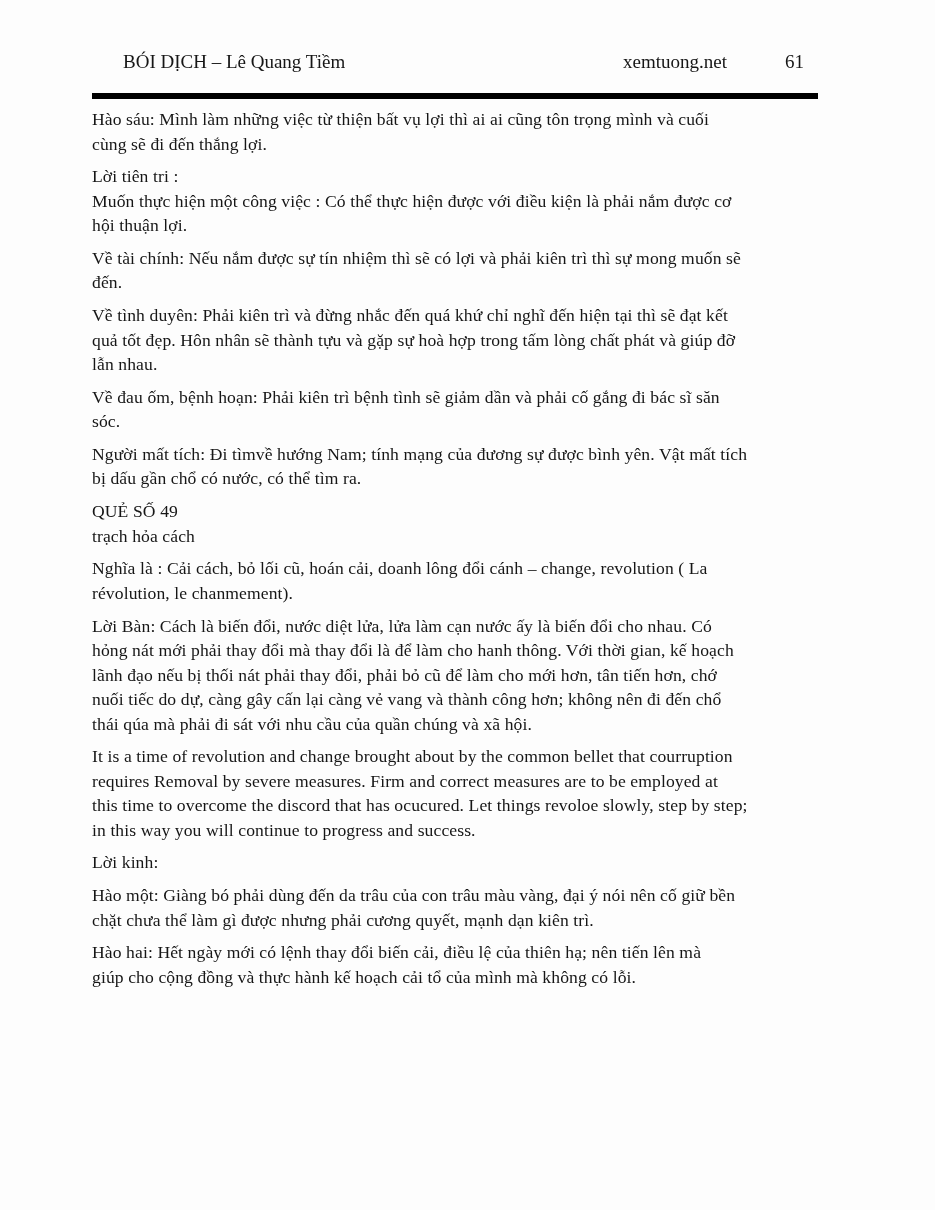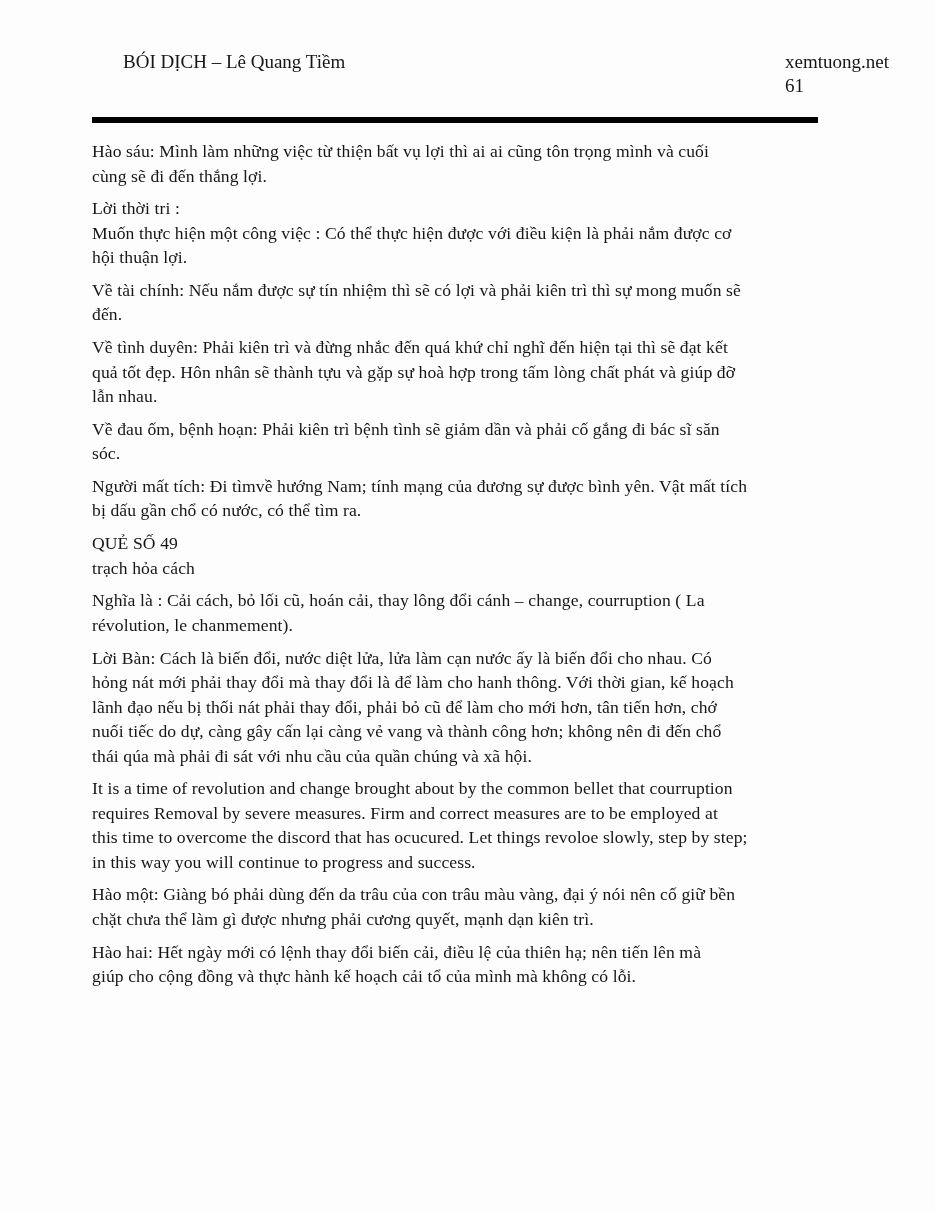--- a/index.html
+++ b/index.html
@@ -32,45 +32,44 @@
     font-size: 19px;
     line-height: 24px;
     white-space: nowrap;
   }
   .header-left {
     padding-left: 31px;
   }
   .header-right {
     display: flex;
     align-items: baseline;
-    flex-direction: column;
   }
   .site-name { }
   .page-number {
-    margin-left: 92px;
+    margin-left: 58px;
     margin-right: 14px;
   }
   .header-rule {
     height: 6px;
     background: #000000;
     border: none;
     margin: 19px 0 0 0;
   }
   main.page-body {
     margin-top: 7px;
   }
   main.page-body p {
     font-size: 17.6px;
     line-height: 24.5px;
     margin: 8.2px 0;
     white-space: pre-line;
     letter-spacing: 0.1px;
   }
   main.page-body p:first-child {
-    margin-top: 16px;
+    margin-top: 8px;
   }
 </style>
 </head>
 <body>
 
 <div class="page">
   <div class="sheet">
 
     <header class="page-header">
       <span class="header-left">BÓI DỊCH – Lê Quang Tiềm</span>
@@ -78,45 +77,46 @@
         <span class="site-name">xemtuong.net</span>
         <span class="page-number">61</span>
       </span>
     </header>
 
     <div class="header-rule"></div>
 
     <main class="page-body">
       <p>Hào sáu:  Mình làm những việc từ thiện bất vụ lợi thì ai ai cũng tôn trọng mình và cuối
 cùng sẽ đi đến thắng lợi.</p>
-      <p>Lời thời tri :
+      <p>Lời tiên tri :
 Muốn thực hiện một công việc : Có thể thực hiện được với điều kiện là phải nắm được cơ
 hội thuận lợi.</p>
       <p>Về tài chính: Nếu nắm được sự tín nhiệm thì sẽ có lợi và phải kiên trì thì sự mong muốn sẽ
 đến.</p>
       <p>Về tình duyên: Phải kiên trì và đừng nhắc đến quá khứ chỉ nghĩ đến hiện tại thì sẽ đạt kết
 quả tốt đẹp. Hôn nhân sẽ thành tựu và gặp sự hoà hợp trong tấm lòng chất phát và giúp đỡ
 lẫn nhau.</p>
       <p>Về đau ốm, bệnh hoạn: Phải kiên trì bệnh tình sẽ giảm dần và phải cố gắng đi bác sĩ săn
 sóc.</p>
       <p>Người mất tích: Đi tìmvề hướng Nam; tính mạng của đương sự được bình yên. Vật mất tích
 bị dấu gần chổ có nước, có thể tìm ra.</p>
       <p>QUẺ SỐ 49
 trạch hỏa cách</p>
-      <p>Nghĩa là : Cải cách, bỏ lối cũ, hoán cải, thay lông đổi cánh – change, courruption ( La
+      <p>Nghĩa là : Cải cách, bỏ lối cũ, hoán cải, doanh lông đổi cánh – change, revolution ( La
 révolution, le chanmement).</p>
       <p>Lời Bàn: Cách là biến đổi, nước diệt lửa, lửa làm cạn nước ấy là biến đổi cho nhau. Có
 hỏng nát mới phải thay đổi mà thay đổi là để làm cho hanh thông. Với thời gian, kế hoạch
 lãnh đạo nếu bị thối nát phải thay đổi, phải bỏ cũ để làm cho mới hơn, tân tiến hơn, chớ
 nuối tiếc do dự, càng gây cấn lại càng vẻ vang và thành công hơn; không nên đi đến chổ
 thái qúa mà phải đi sát với nhu cầu của quần chúng và xã hội.</p>
       <p>It is a time of revolution and change brought about by the common bellet that courruption
 requires Removal by severe measures. Firm and correct measures  are to be employed at
 this time to overcome the discord that has ocucured. Let things revoloe slowly, step by step;
 in this way you will continue to progress and success.</p>
+      <p>Lời kinh:</p>
       <p>Hào một: Giàng bó phải dùng đến da trâu của con trâu màu vàng, đại ý nói nên cố giữ bền
 chặt chưa thể làm gì được nhưng phải cương quyết, mạnh dạn kiên trì.</p>
       <p>Hào hai: Hết ngày mới có lệnh thay đổi biến cải, điều lệ của thiên hạ; nên tiến lên mà
 giúp cho cộng đồng và thực hành kế hoạch cải tổ của mình mà không có lỗi.</p>
     </main>
 
   </div>
 </div>
 
 </body></html>

